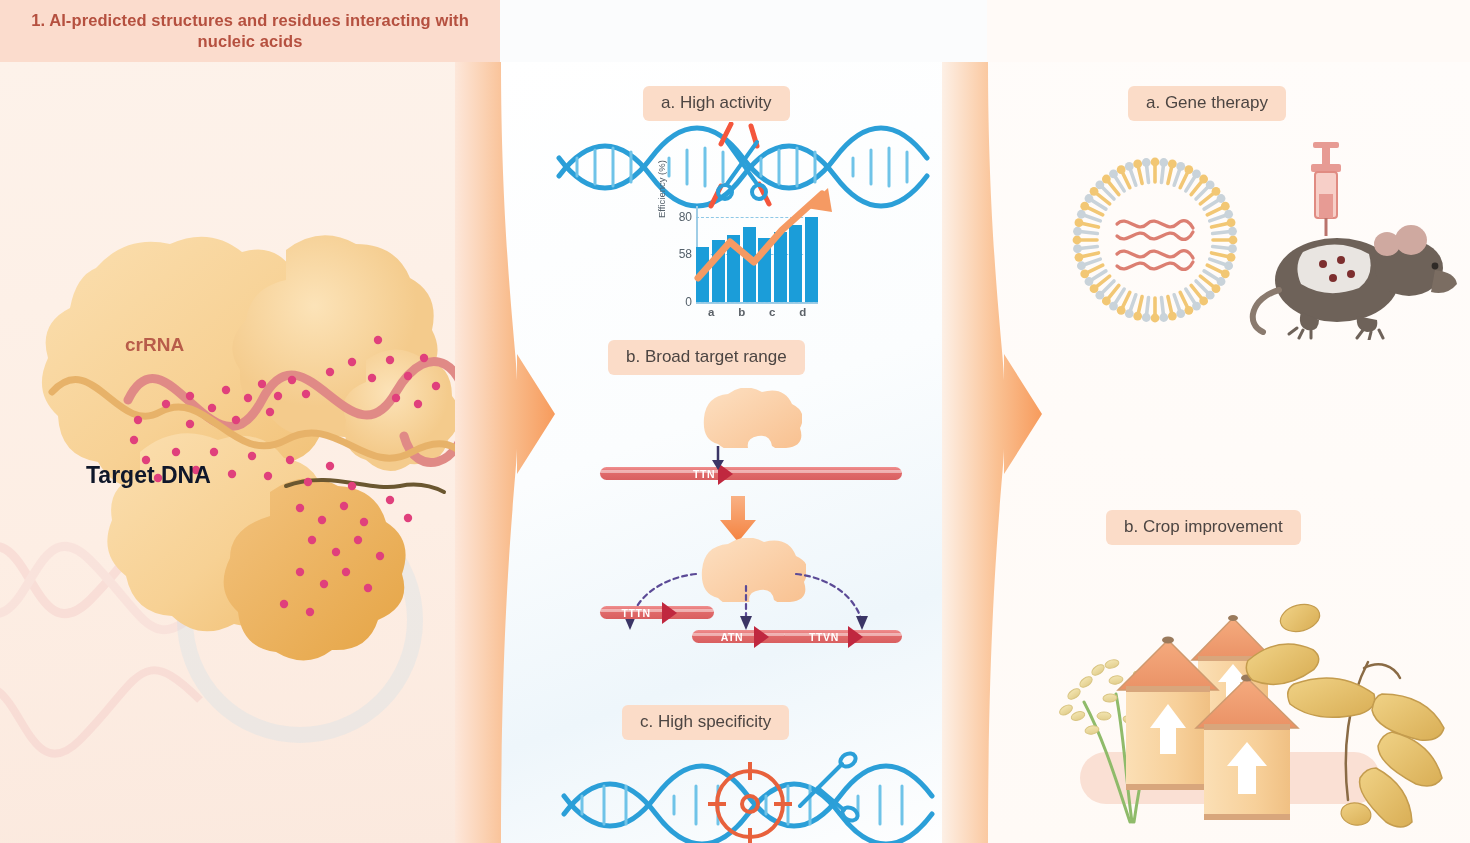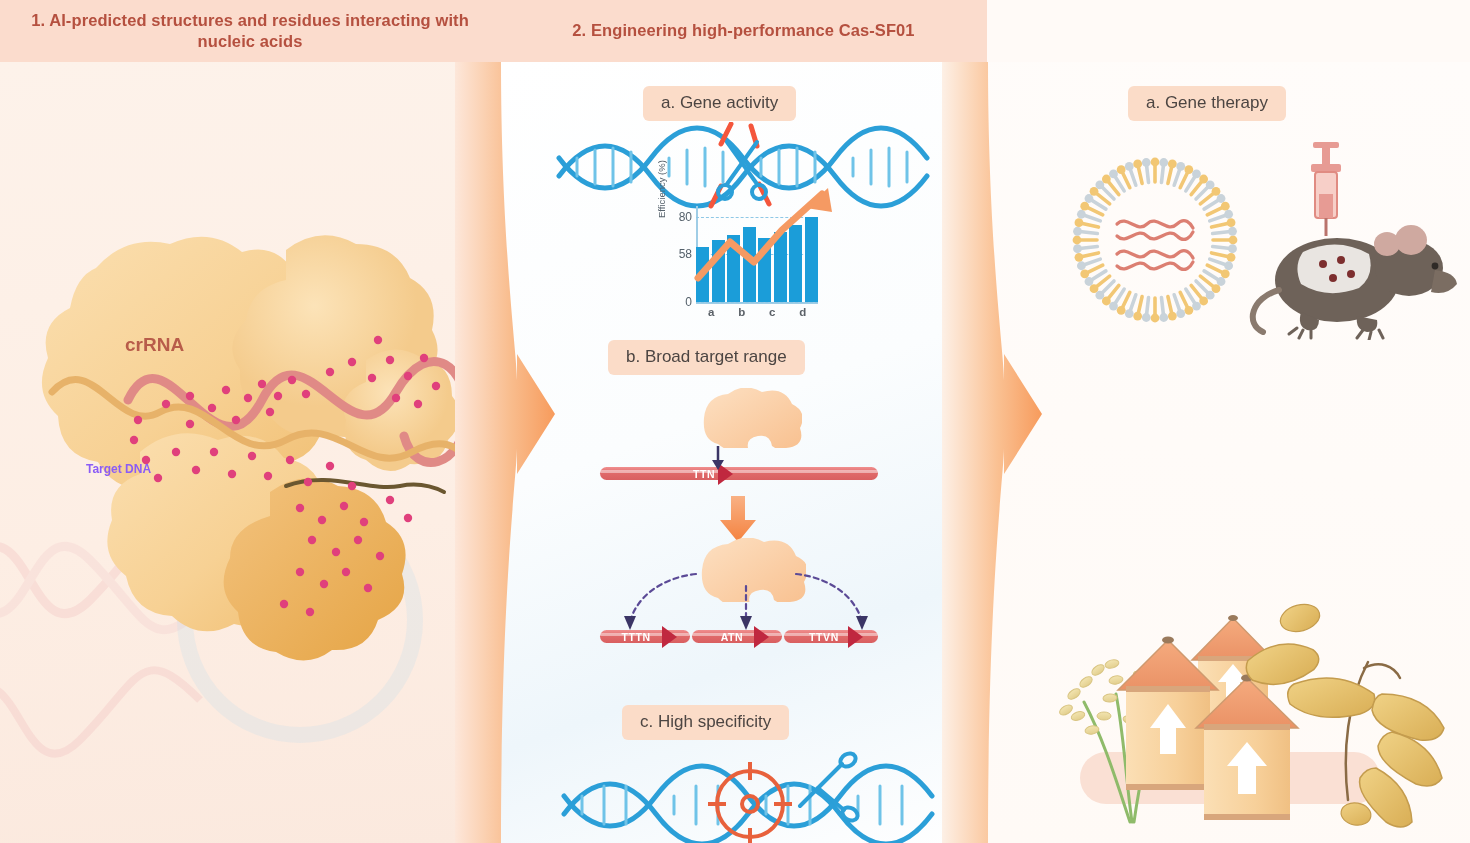--- a/index.html
+++ b/index.html
@@ -39,21 +39,21 @@
 
   
   .funnel{position:absolute;top:62px;height:781px;pointer-events:none;}
   .funnel-a{left:455px;width:120px;}
   .funnel-b{left:942px;width:120px;}
 
   
   .p1-art{position:absolute;left:0;top:0;width:500px;height:781px;}
   .p1-label{position:absolute;font-weight:bold;white-space:nowrap;}
   .lbl-crrna{left:125px;top:334px;font-size:19px;color:#b85c4a;}
-  .lbl-targetdna{left:86px;top:462px;font-size:12px;color:#8b5cf6;}
+  .lbl-targetdna{left:86px;top:462px;font-size:23px;color:#0f172a;}
 
   
   .art{position:absolute;}
 
   
   .chart{position:absolute;left:660px;top:200px;width:170px;height:128px;}
   .chart-ylabel{position:absolute;left:-4px;top:18px;width:74px;
     transform:rotate(-90deg);transform-origin:left top;
     font-size:9.5px;color:#55616b;white-space:nowrap;}
   .chart-plot{position:absolute;left:36px;top:6px;width:122px;height:96px;}
@@ -61,21 +61,21 @@
     color:#55616b;transform:translateY(-50%);white-space:nowrap;}
   .chart-grid{position:absolute;left:0;width:100%;border-top:1px dashed #8fc8e6;}
   .chart-axis-x{position:absolute;left:36px;top:102px;width:122px;height:1.5px;background:#9fcde6;}
   .chart-axis-y{position:absolute;left:36px;top:6px;width:1.5px;height:96px;background:#9fcde6;}
   .chart-bar{position:absolute;bottom:0;background:#1b9dd9;}
   .chart-cat{position:absolute;top:106px;font-size:11.5px;color:#5b6168;
     transform:translateX(-50%);font-weight:600;}
 
   
   .strand{position:absolute;height:13px;border-radius:7px;
-    background:linear-gradient(180deg,#f08f8f 0%,#e06a6a 45%,#d95f60 100%);}
+    background:linear-gradient(180deg,#f08f8f 0%,#e06a6a 45%,#d95f60 100%);padding-left:24px;}
   .strand-hi{position:absolute;left:0;top:3px;width:100%;height:3px;
     background:rgba(255,255,255,.45);border-radius:3px;}
   .pam-text{position:absolute;top:50%;transform:translate(-50%,-50%);
     color:#fff;font-size:10.5px;font-weight:bold;letter-spacing:.6px;white-space:nowrap;}
   .pam-tri{position:absolute;top:50%;transform:translateY(-50%);
     width:0;height:0;border-top:11px solid transparent;border-bottom:11px solid transparent;
     border-left:15px solid #c0283f;}
 
   
   .ground{position:absolute;background:#fae0d4;border-radius:60px;}
@@ -349,21 +349,21 @@
       <path d="M146 26 L146 60"></path>
       <path d="M196 14 C232 18,256 38,262 62"></path>
     </g>
     <g fill="#3b3566">
       <path d="M24 56 L36 56 L30 70 Z"></path>
       <path d="M140 56 L152 56 L146 70 Z"></path>
       <path d="M256 56 L268 56 L262 70 Z"></path>
     </g>
   </svg>
 
-  <div class="strand" style="left:600px;top:630px;width:90px;">
+  <div class="strand" style="left:600px;top:606px;width:90px;">
     <div class="strand-hi"></div>
     <div class="pam-text" style="left:36px;">TTTN</div>
     <div class="pam-tri" style="left:62px;"></div>
   </div>
   <div class="strand" style="left:692px;top:630px;width:90px;text-align:right;">
     <div class="strand-hi"></div>
     <div class="pam-text" style="left:40px;">ATN</div>
     <div class="pam-tri" style="left:62px;"></div>
   </div>
   <div class="strand" style="left:784px;top:630px;width:94px;">
@@ -659,25 +659,23 @@
         <path d="M380 142 q40 10 50 46 q-8 12-26 6 q-38-20-38-38 q4-12 14-14 z"></path>
         <path d="M364 178 q34 18 36 54 q-10 10-26 0 q-30-28-26-44 q6-10 16-10 z"></path>
       </g>
       <g fill="url(#pod)" stroke="#c49c4e" stroke-width="1.2">
         <ellipse cx="288" cy="28" rx="20" ry="13" transform="rotate(-15 288 28)"></ellipse>
         <ellipse cx="344" cy="224" rx="15" ry="11" transform="rotate(10 344 224)"></ellipse>
       </g>
     </g>
   </svg>
 
-  <div class="pill" style="left:643px;top:86px;">a. Gene activity</div>
+  <div class="pill" style="left:643px;top:86px;">a. High activity</div>
   <div class="pill" style="left:608px;top:340px;">b. Broad target range</div>
   <div class="pill" style="left:622px;top:705px;">c. High specificity</div>
   <div class="pill" style="left:1128px;top:86px;">a. Gene therapy</div>
+  <div class="pill" style="left:1106px;top:510px;">b. Crop improvement</div>
 
   <div class="hdr hdr-1">
     <span>1. AI-predicted structures and residues interacting with nucleic acids</span>
   </div>
-  <div class="hdr hdr-2">
-    <span>2. Engineering high-performance Cas-SF01</span>
-  </div>
 
 </div>
 
 </body></html>

